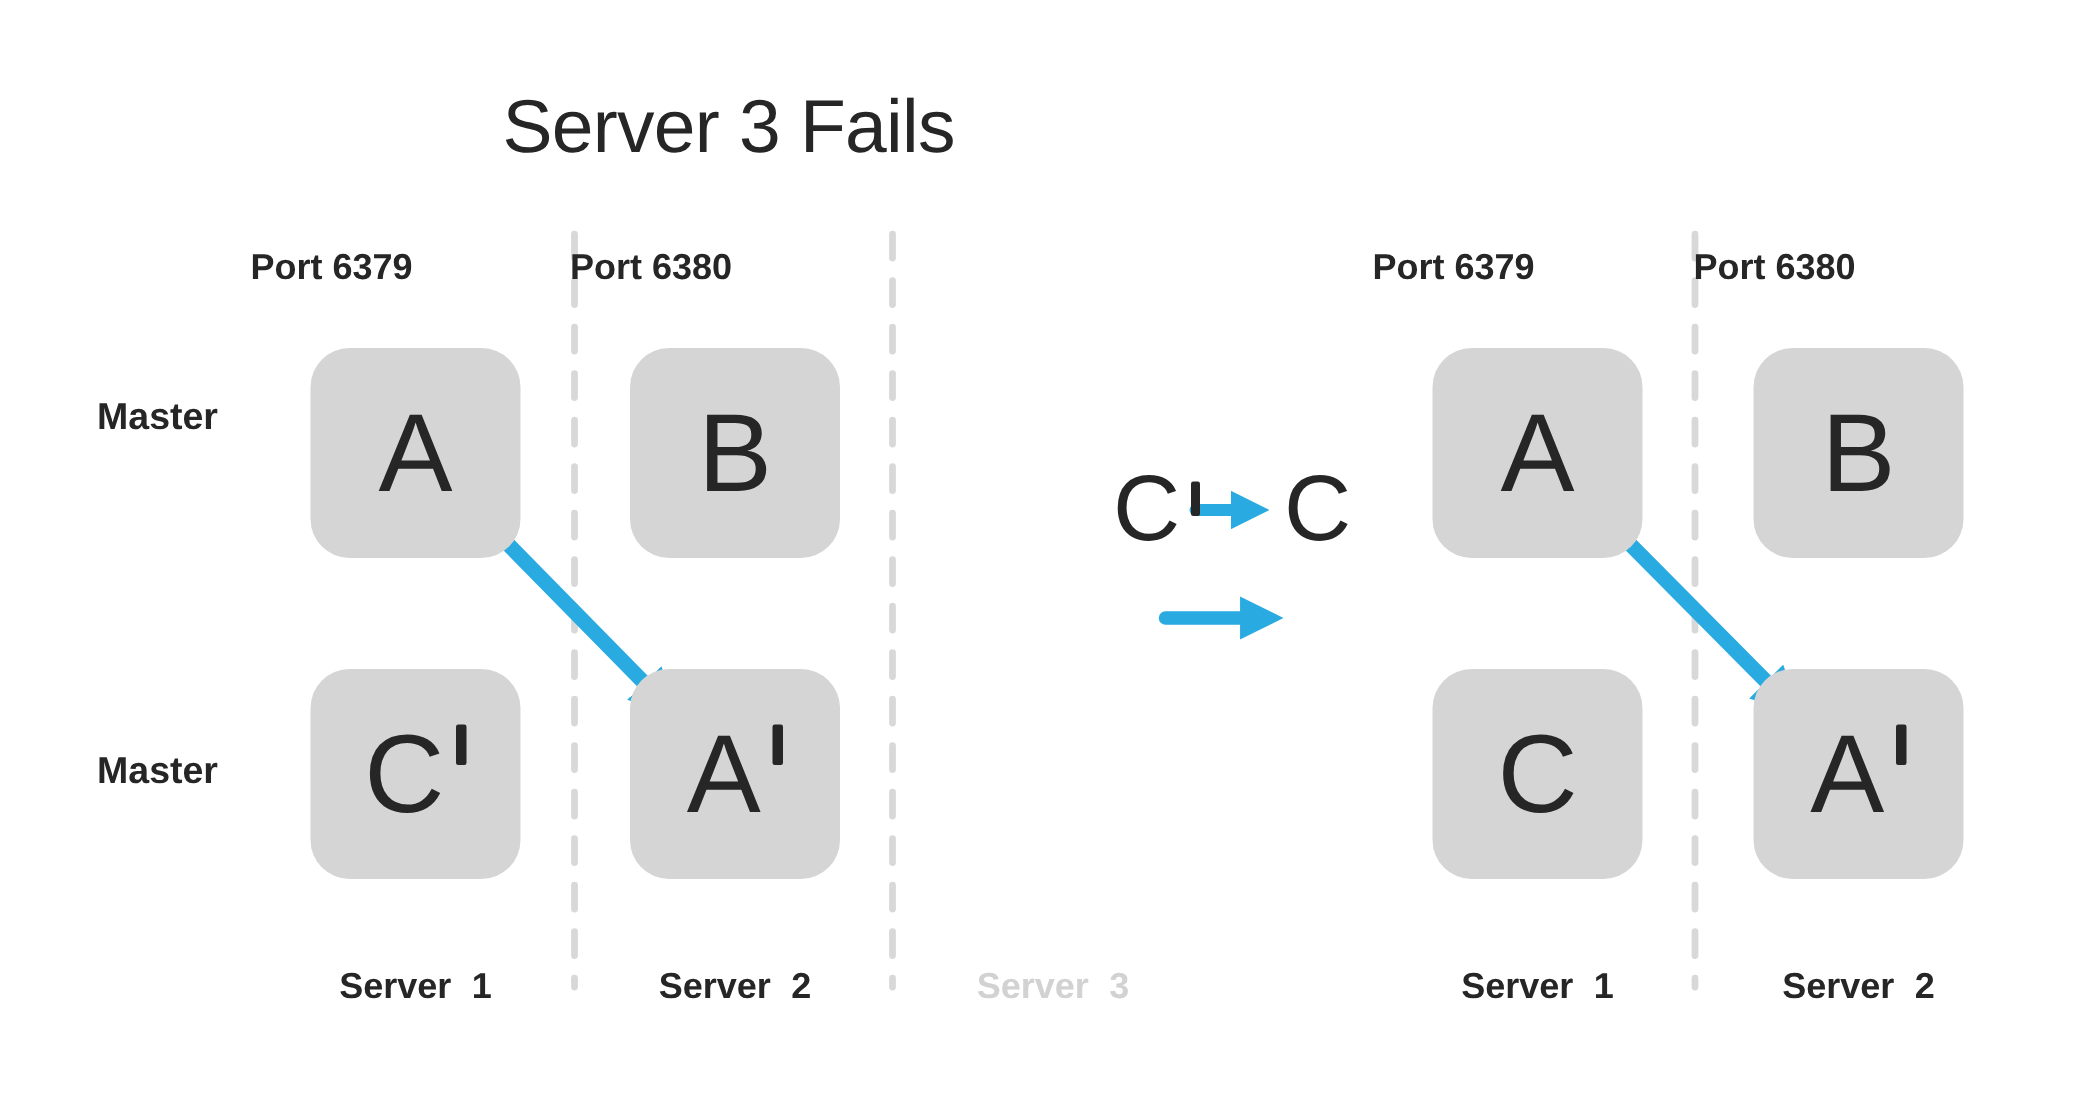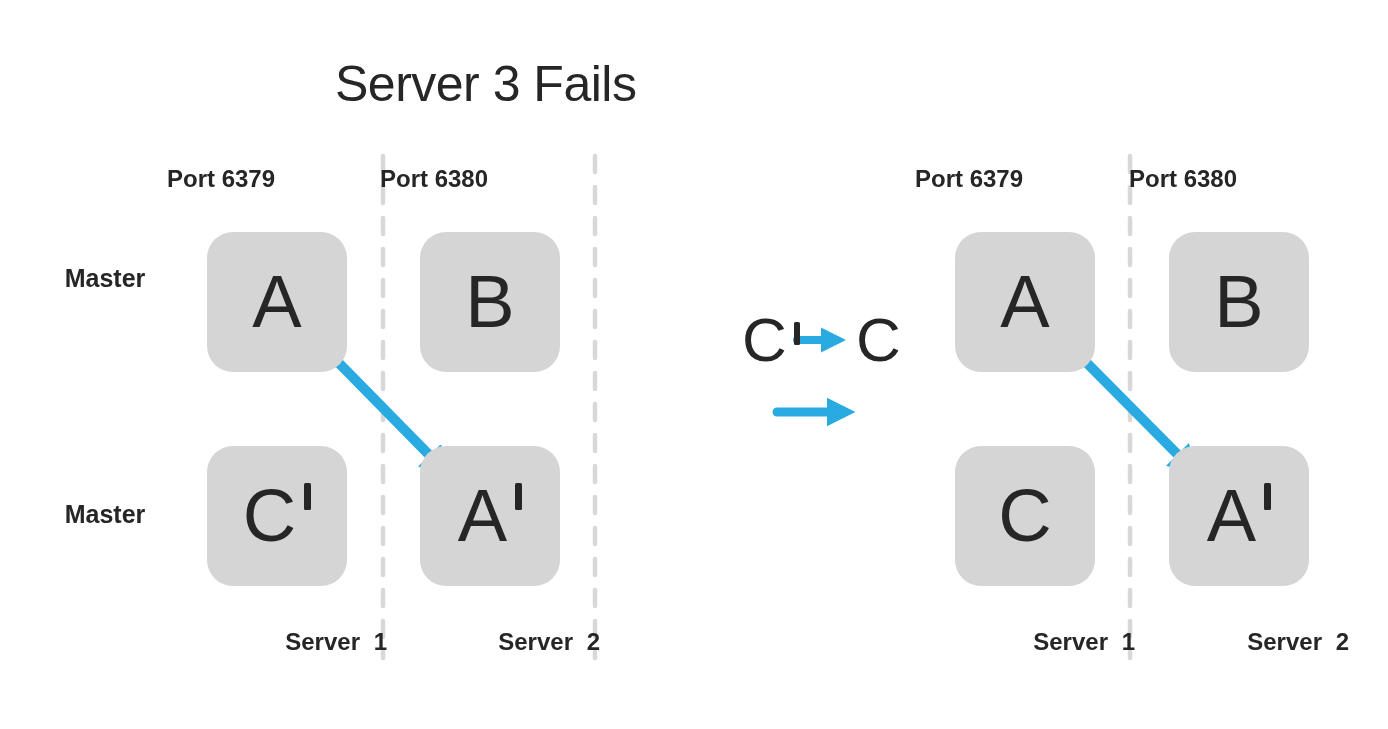--- a/index.html
+++ b/index.html
@@ -35,23 +35,23 @@
     position: absolute;
     top: 165px;
     width: 220px;
     text-align: left;
     font-size: 24px;
     font-weight: 800;
     white-space: nowrap;
   }
   .server-label {
     position: absolute;
-    top: 628px;
+    top: 644px;
     width: 220px;
-    text-align: right;
+    text-align: center;
     font-size: 24px;
     font-weight: 800;
     word-spacing: 7px;
     white-space: nowrap;
   }
   .server-label.failed {
     color: var(--failed-text, #d2d2d2);
   }
   .row-label {
     position: absolute;
@@ -148,20 +148,21 @@
     <span class="big-letter">C</span>
       <span class="prime">′</span>
   </div>
   <div class="node-box" style="left:420px; top:446px">
     <span class="big-letter">A</span>
       <span class="prime">′</span>
   </div>
 
   <div class="server-label" style="left:167px">Server 1</div>
   <div class="server-label" style="left:380px">Server 2</div>
+  <div class="server-label failed" style="left:592px">Server 3</div>
 
   <div class="promo-letter" style="left:742px">
     <span>C</span><span class="prime">′</span>
   </div>
   <div class="promo-letter" style="left:856px">
     <span>C</span>
   </div>
 
   <div class="port-label" style="left:915px">Port 6379</div>
   <div class="port-label" style="left:1129px">Port 6380</div>

